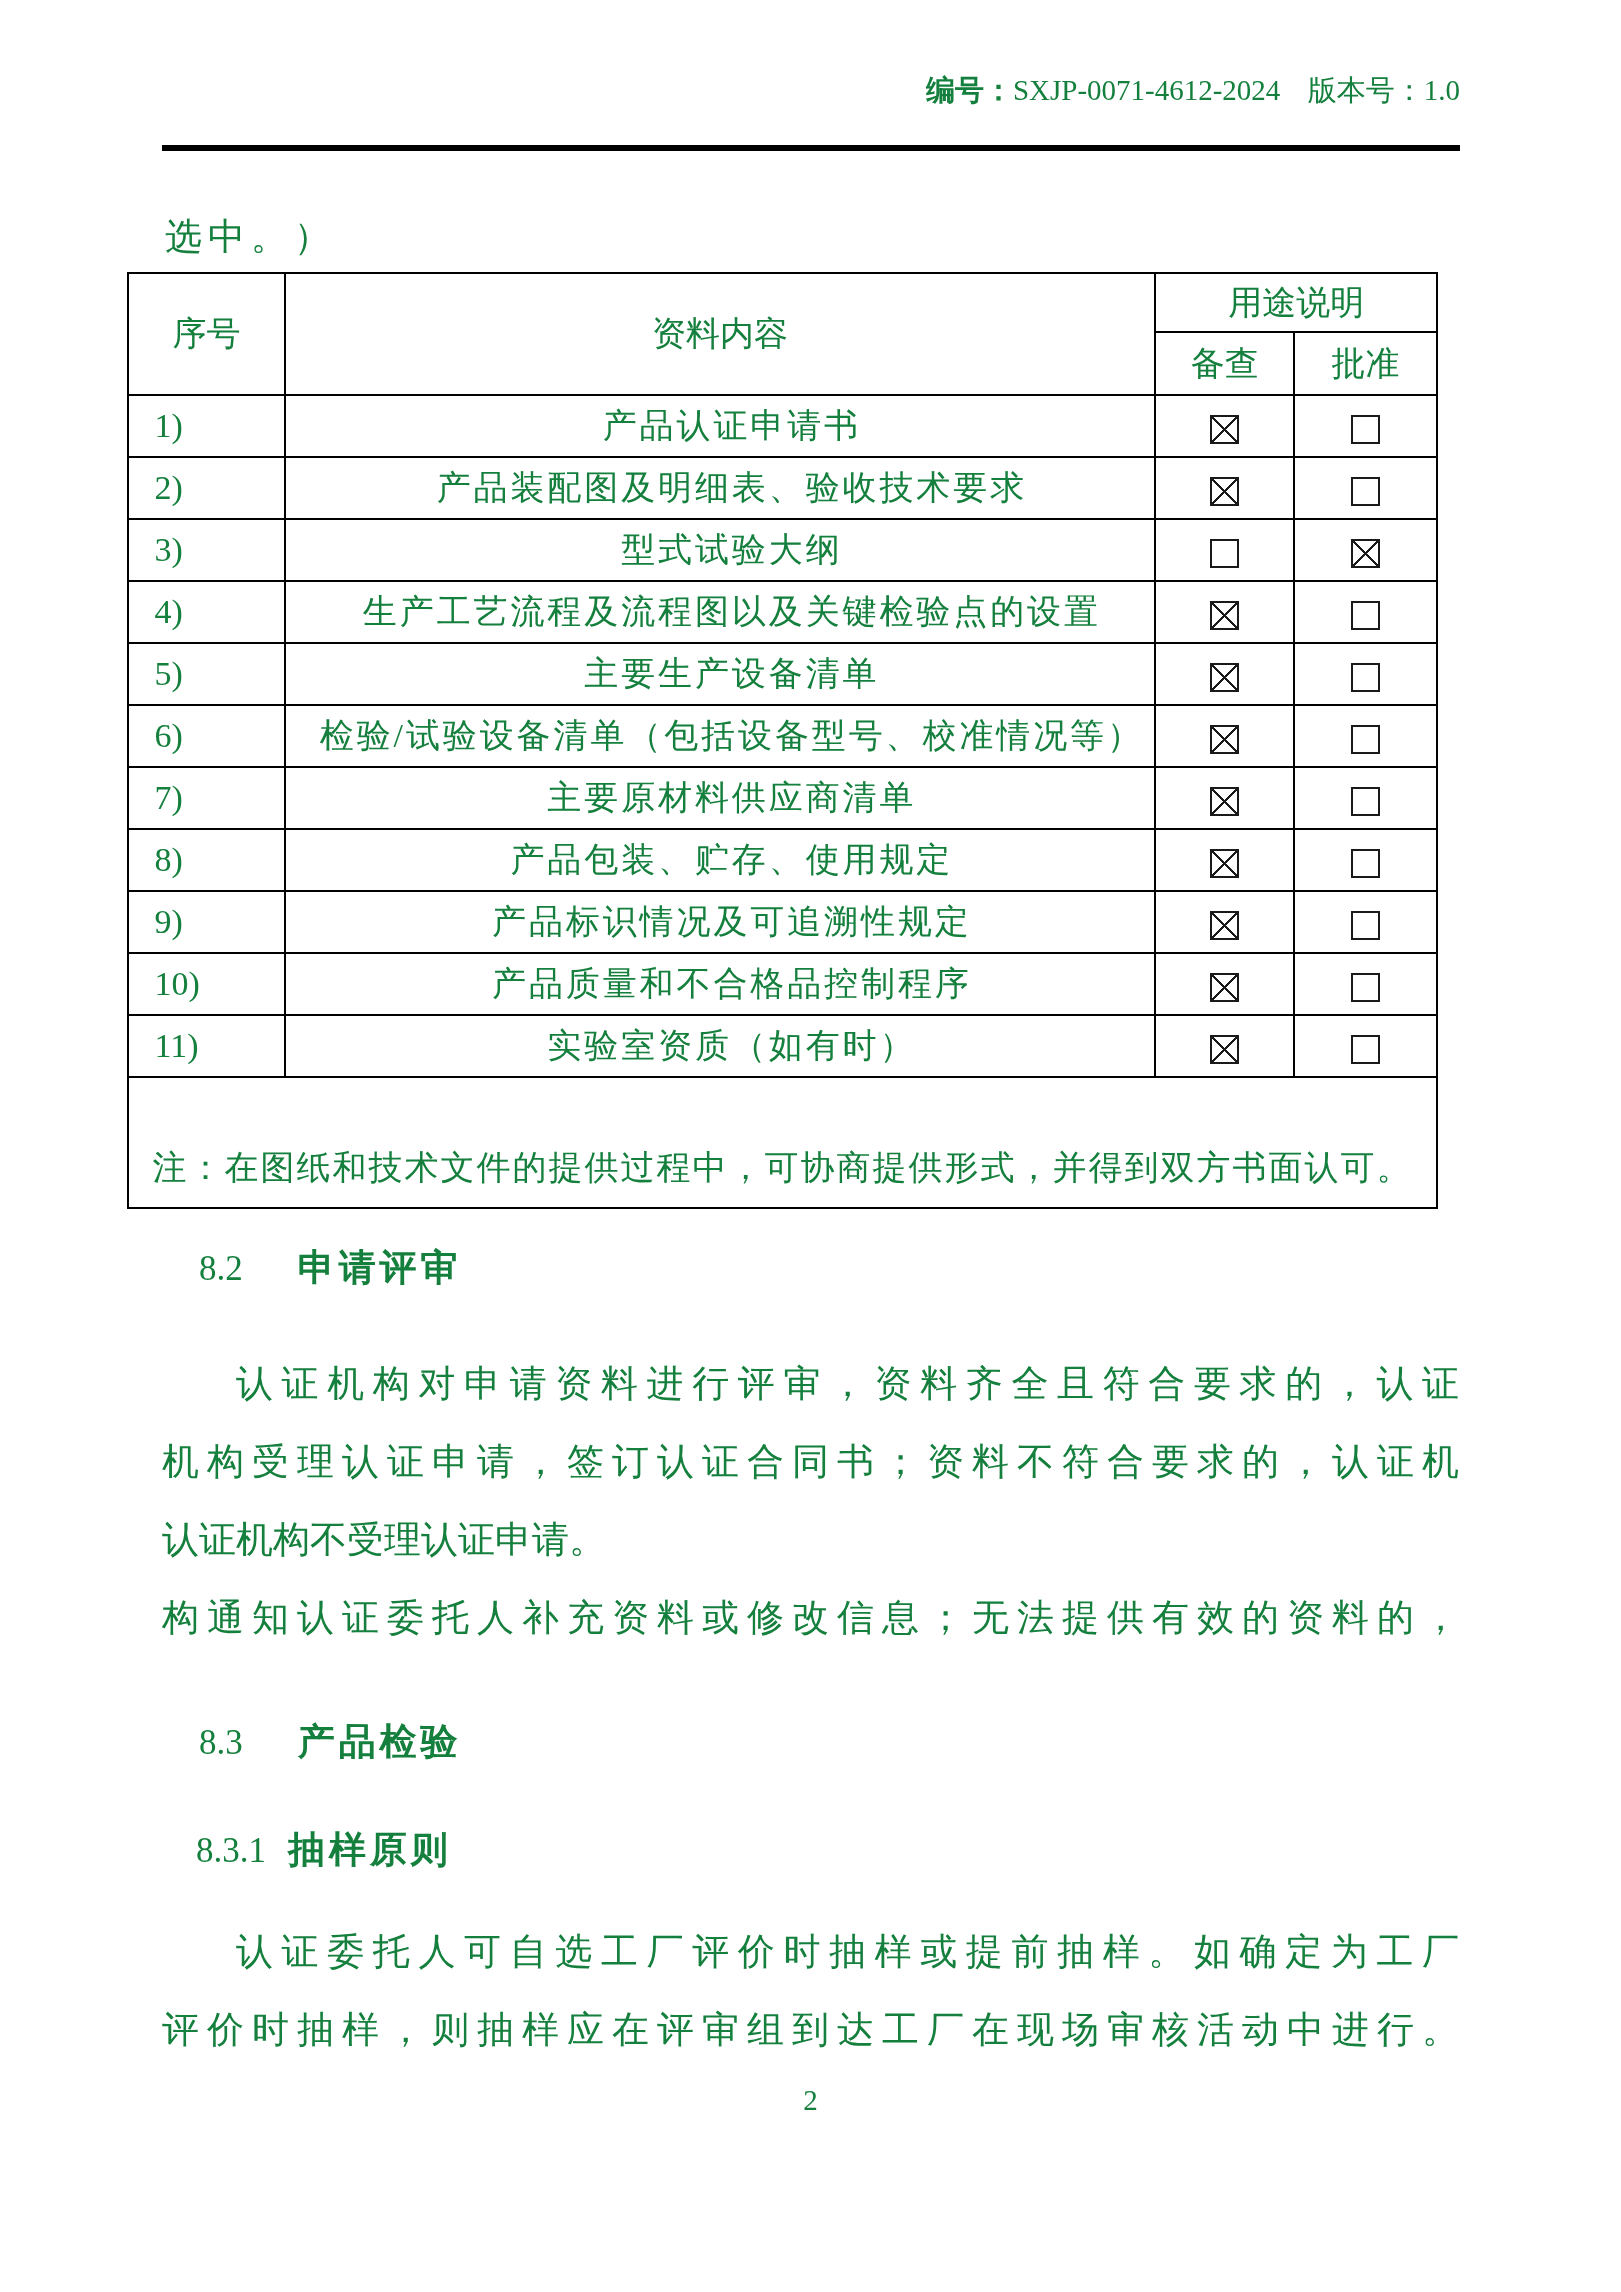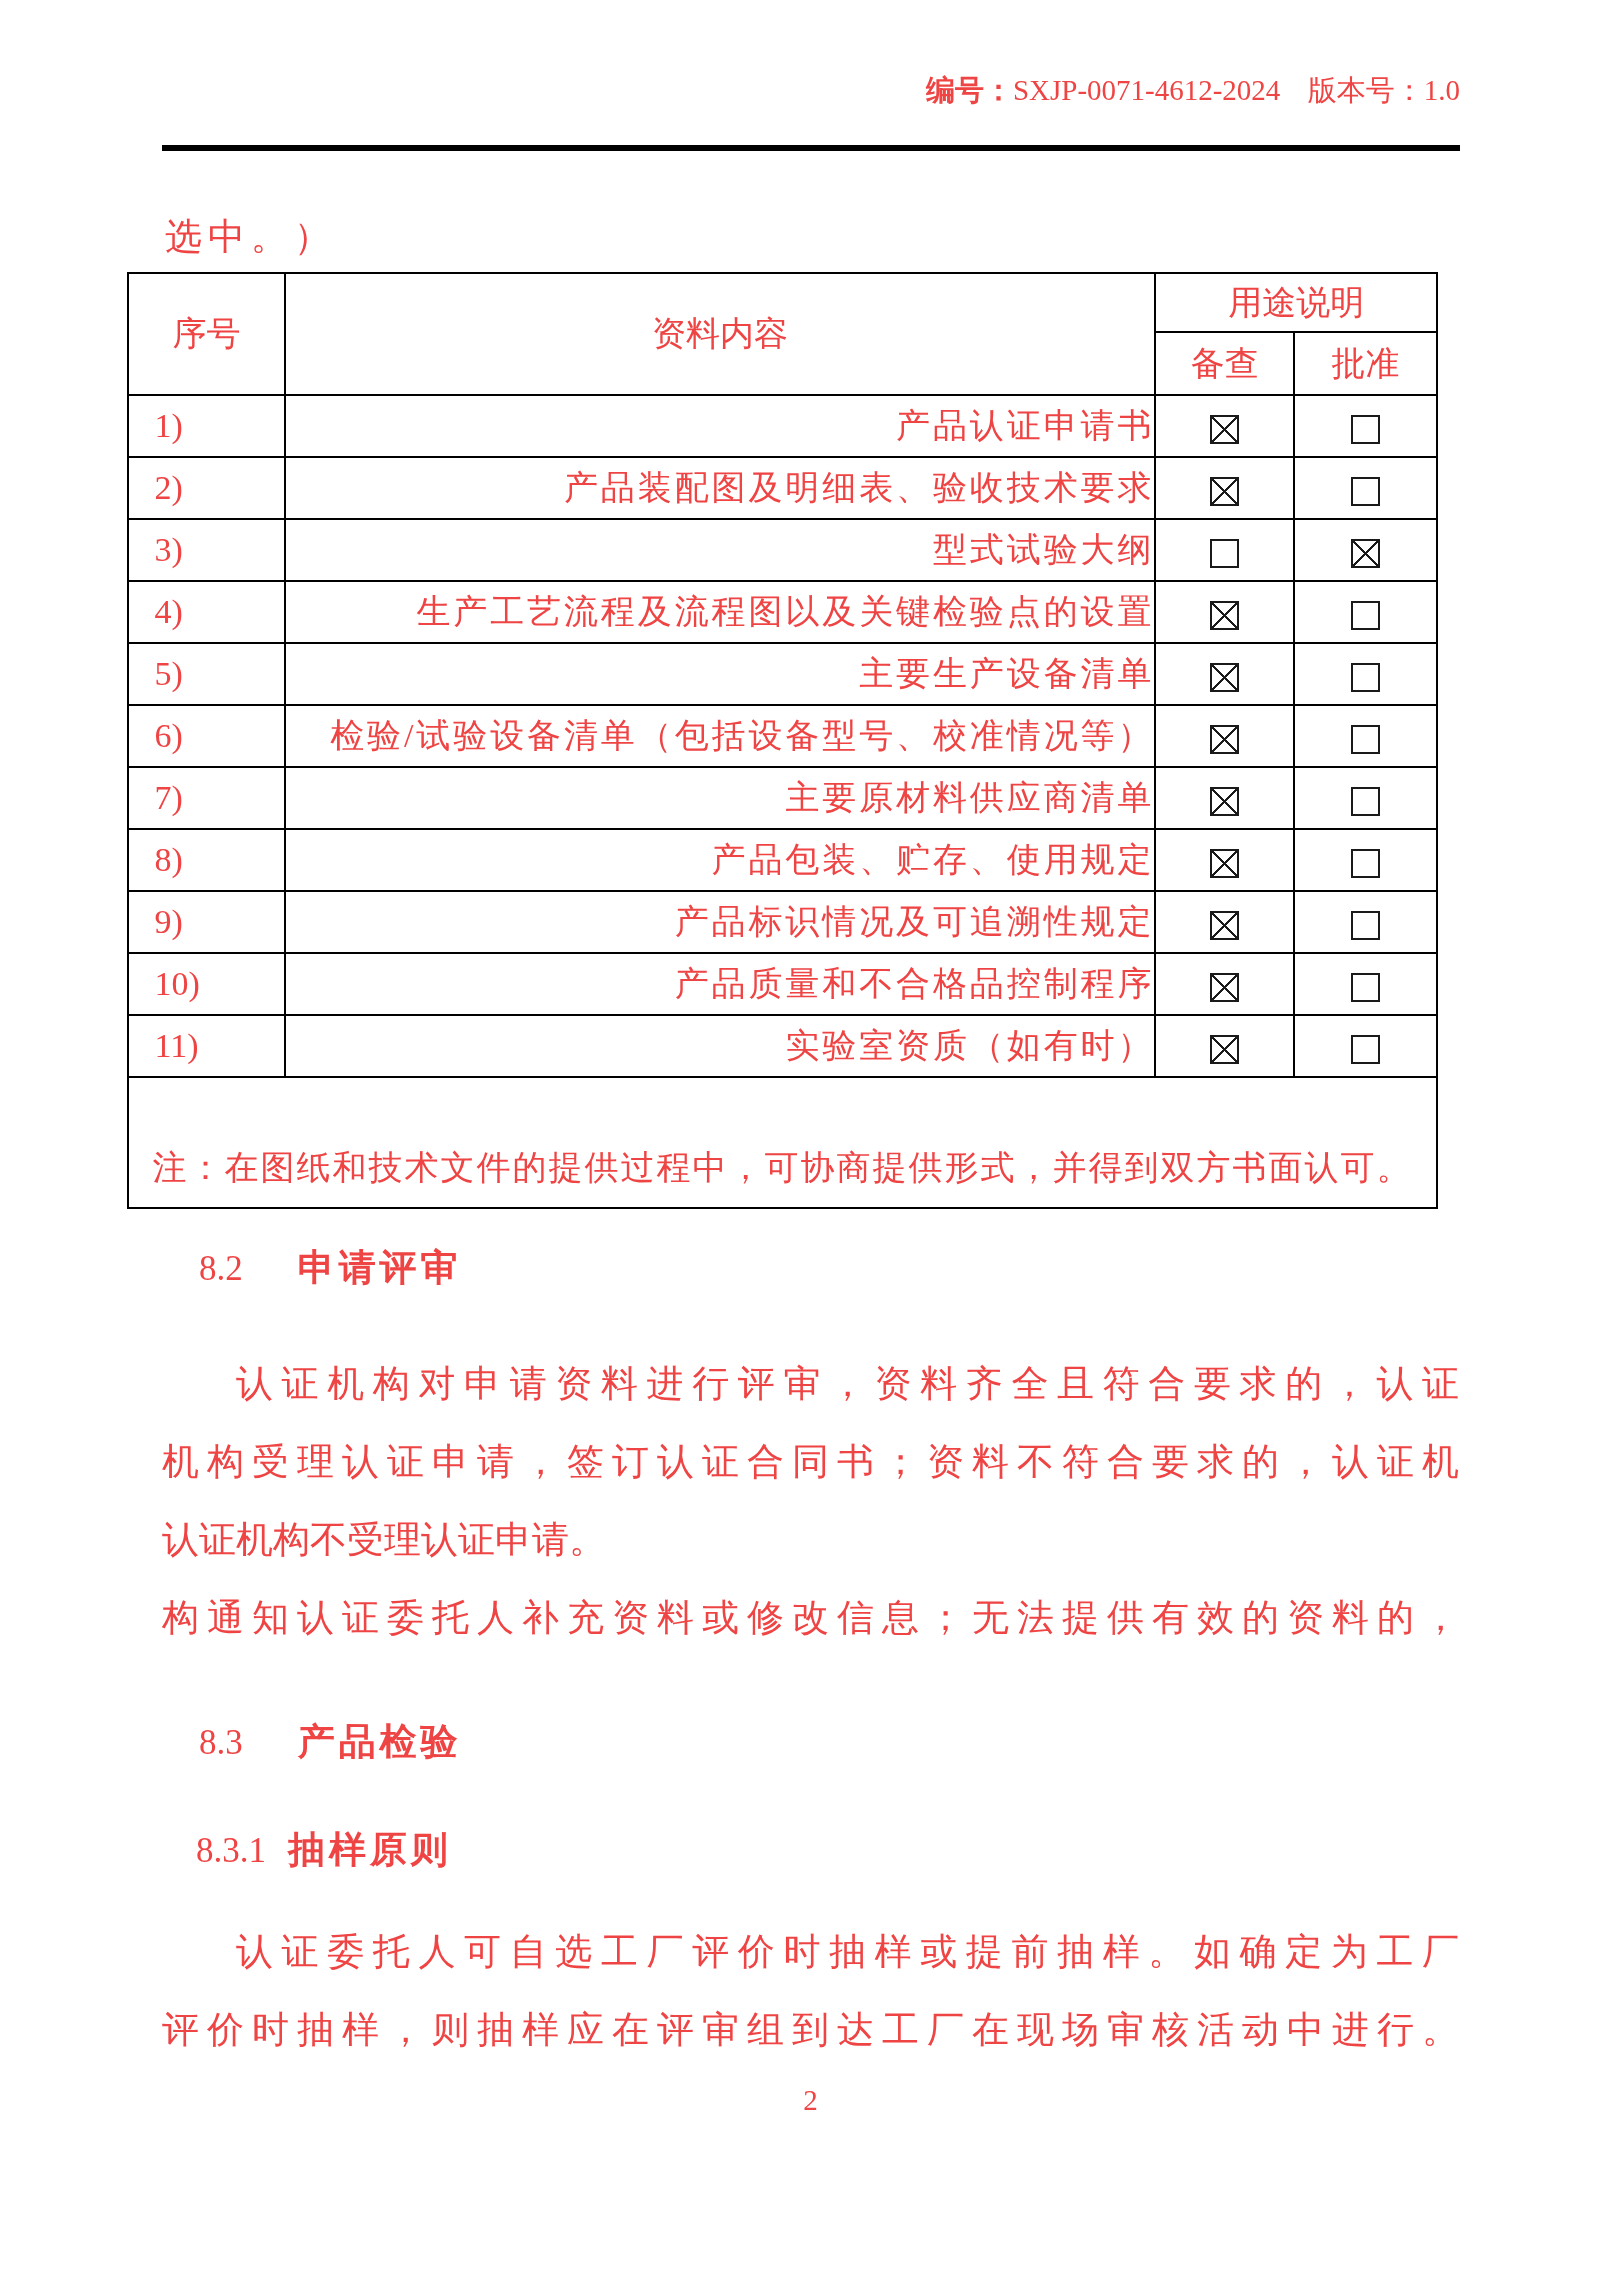--- a/index.html
+++ b/index.html
@@ -1,21 +1,21 @@
 <!DOCTYPE html>
 <html><head>
 <meta charset="utf-8">
 <style>
   html,body { margin:0; padding:0; background:#888; }
   .page {
     position:relative;
     width:1621px; height:2293px;
     margin:0 auto;
     background:#ffffff;
-    color:#ef4444;
+    color:#15803d;
     font-family:"Liberation Serif","DejaVu Serif",serif;
     overflow:hidden;
   }
   
   .doc-header {
     position:absolute; top:71px; left:162px; right:161px;
     text-align:right; font-size:29px; white-space:nowrap;
   }
   .doc-header .code-label {
     font-family:"Liberation Sans","DejaVu Sans",sans-serif;
@@ -38,21 +38,21 @@
     font-size:34px;
   }
   table.doc-table td {
     border:2px solid #000; padding:0;
     vertical-align:middle;
   }
   .h1 { height:59px; text-align:center; }
   .h2 { height:63px; text-align:center; }
   .drow { height:62px; }
   .c-no { text-align:left; padding-left:25.5px !important; }
-  .c-content { text-align:right; padding-left:23.5px !important; letter-spacing:2.9px; }
+  .c-content { text-align:center; padding-left:23.5px !important; letter-spacing:2.9px; }
   .c-check { text-align:center; }
   .note-row td {
     height:113px; vertical-align:bottom !important;
     padding-left:23.5px !important; padding-bottom:15.7px !important;
     letter-spacing:2px;
   }
 
   
   .cb {
     display:inline-block; width:29px; height:29px;

